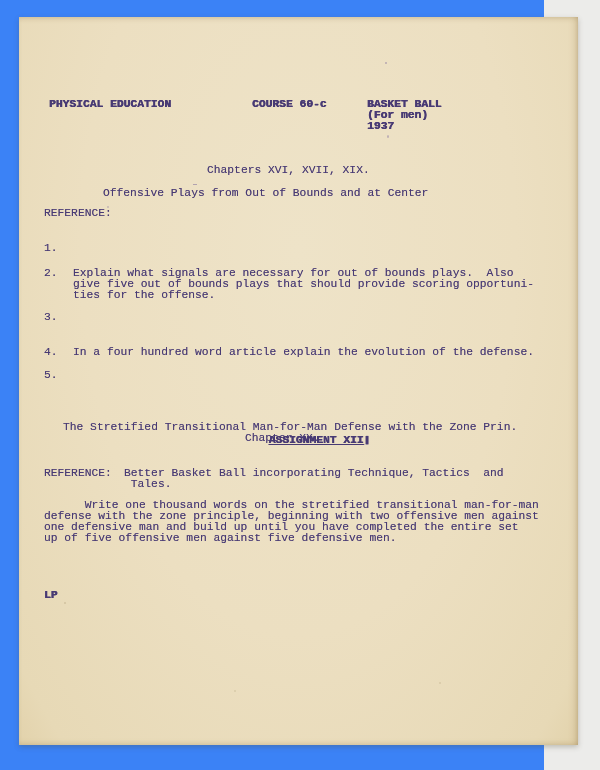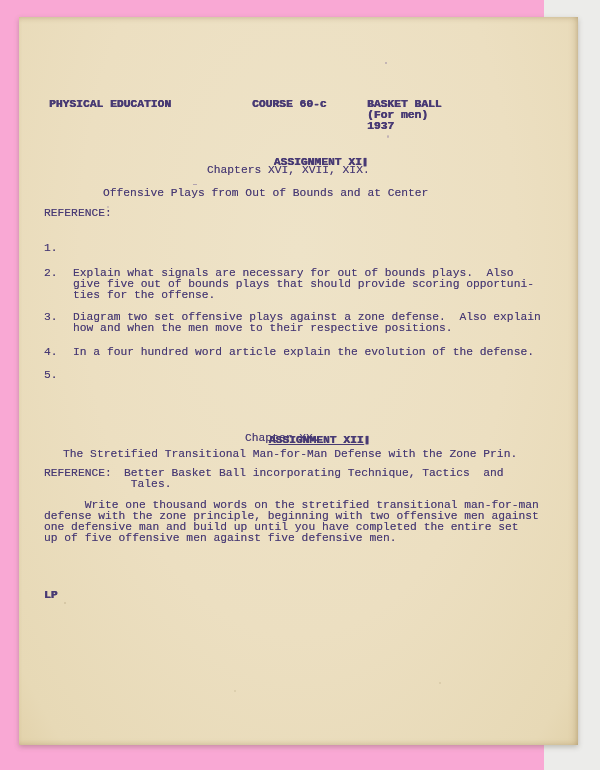--- a/index.html
+++ b/index.html
@@ -5,21 +5,21 @@
   :root{
     --ink:#483a74;
     --paper:#ecdfc1;
   }
   *{margin:0;padding:0;box-sizing:border-box;}
   html,body{width:600px;height:770px;overflow:hidden;}
   body{
     background:#ececea;
     font-family:"Liberation Mono","DejaVu Sans Mono",monospace;
   }
-  .scan{position:relative;width:544px;height:770px;background:#f9a8d4;padding-left:36px;}
+  .scan{position:relative;width:544px;height:770px;background:#3b82f6;padding-left:36px;}
   .paper{
     position:absolute;left:19px;top:17px;width:559px;height:728px;
     background:radial-gradient(ellipse at 50% 32%, #eee3c8 0%, var(--paper) 55%, #e7d9b6 92%, #e2d2ab 100%);
     box-shadow:
       0 2px 5px rgba(80,75,60,0.30),
       inset -5px 0 8px -5px rgba(130,100,50,0.45),
       inset 0 4px 6px -4px rgba(130,100,50,0.30),
       inset 0 -4px 6px -4px rgba(130,100,50,0.25);
   }
   .line{
@@ -51,49 +51,44 @@
 
 <div class="scan">
   <div class="paper">
 
     <div class="line bold" style="left:30px;top:82px">PHYSICAL EDUCATION</div>
     <div class="line bold" style="left:233px;top:82px">COURSE 60-c</div>
     <div class="line bold center" style="left:348px;top:82px;width:120px">BASKET BALL
 (For men)
 1937</div>
 
-    <div class="line" style="left:214px;top:128px">
-      <span class="bold">ASSIGNMENT XI</span><span class="mark">▮</span>
-    </div>
     <div class="line" style="left:188px;top:148px">Chapters XVI, XVII, XIX.</div>
     <div class="line" style="left:84px;top:171px">Offensive Plays from Out of Bounds and at Center</div>
 
     <div class="line" style="left:25px;top:191px">REFERENCE:</div>
 
     <div class="line" style="left:25px;top:226px">1.</div>
 
     <div class="line" style="left:25px;top:251px">2.</div>
     <div class="line" style="left:54px;top:251px">Explain what signals are necessary for out of bounds plays.  Also
 give five out of bounds plays that should provide scoring opportuni-
 ties for the offense.</div>
 
     <div class="line" style="left:25px;top:295px">3.</div>
-    <div class="line" style="left:54px;top:295px">Diagram two set offensive plays against a zone defense.  Also explain
-how and when the men move to their respective positions.</div>
 
     <div class="line" style="left:25px;top:330px">4.</div>
     <div class="line" style="left:54px;top:330px">In a four hundred word article explain the evolution of the defense.</div>
 
     <div class="line" style="left:25px;top:353px">5.</div>
 
     <div class="line" style="left:209px;top:406px">
       <span class="bold underline">ASSIGNMENT XII</span><span class="mark">▮</span>
     </div>
     <div class="line" style="left:226px;top:416px">Chapter XX.</div>
-    <div class="line" style="left:44px;top:432px">The Stretified Transitional Man-for-Man Defense with the Zone Prin.</div>
+    <div class="line" style="left:44px;top:405px">The Stretified Transitional Man-for-Man Defense with the Zone Prin.</div>
 
     <div class="line" style="left:25px;top:451px">REFERENCE:</div>
     <div class="line" style="left:105px;top:451px">Better Basket Ball incorporating Technique, Tactics  and
  Tales.</div>
 
     <div class="line" style="left:25px;top:483px">      Write one thousand words on the stretified transitional man-for-man
 defense with the zone principle, beginning with two offensive men against
 one defensive man and build up until you have completed the entire set
 up of five offensive men against five defensive men.</div>
 

